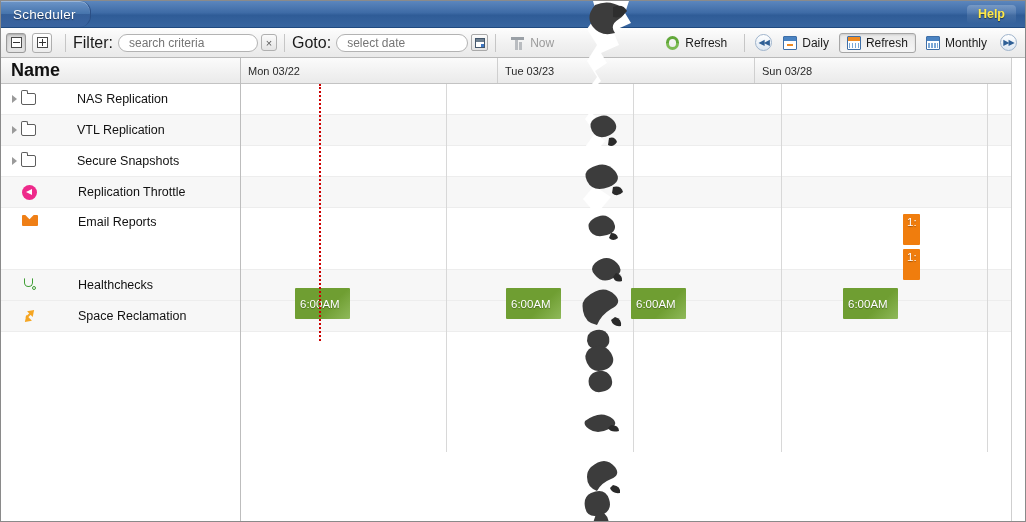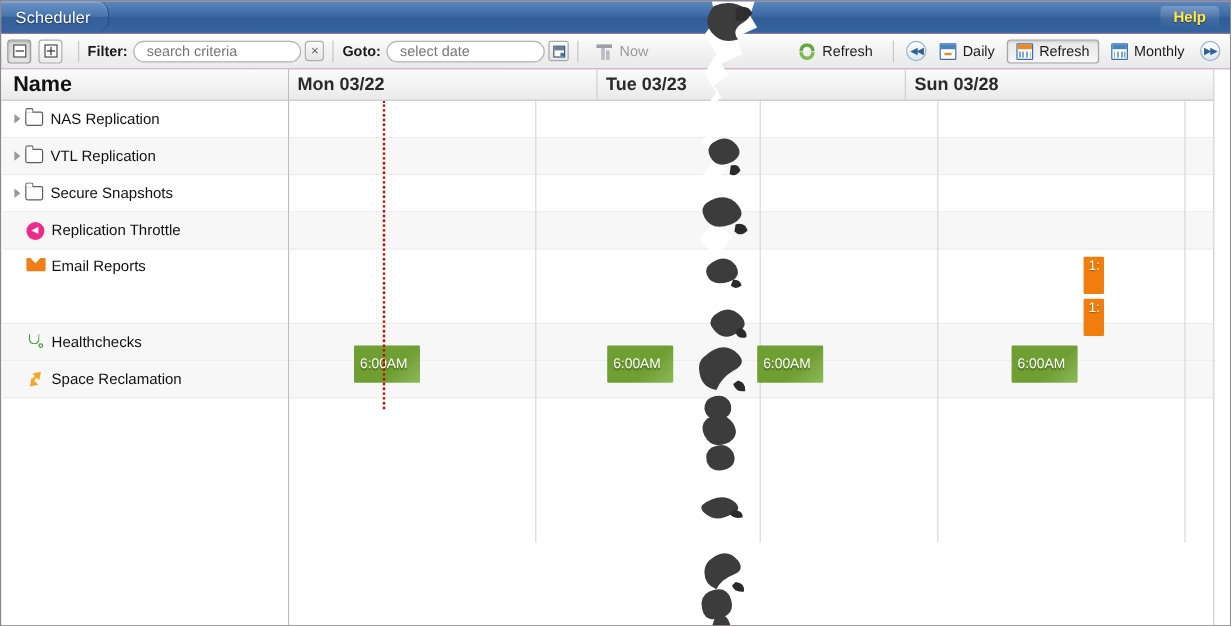--- a/index.html
+++ b/index.html
@@ -52,21 +52,21 @@
     background:linear-gradient(to bottom,#ffffff,#ececec);
     display:flex;align-items:center;justify-content:center;
     margin-right:6px;cursor:pointer;
   }
   .tbtn.pressed{background:linear-gradient(to bottom,#d6d6d6,#e6e6e6);
     box-shadow:inset 0 1px 2px rgba(0,0,0,.22);border-color:#9a9a9a;}
   .box-ico{width:11px;height:11px;border:1px solid #4a4a4a;position:relative;box-sizing:border-box;background:#fff;}
   .box-ico:before{content:"";position:absolute;left:1px;right:1px;top:4px;height:1px;background:#333;}
   .box-ico.plus:after{content:"";position:absolute;top:1px;bottom:1px;left:4px;width:1px;background:#333;}
   .vsep{width:1px;height:18px;background:#c6c6c6;margin:0 7px;}
-  .lbl{font-size:12px;color:#1a1a1a;font-weight:bold;margin-right:5px;white-space:nowrap;}
+  .lbl{font-size:16px;color:#1a1a1a;font-weight:normal;margin-right:5px;white-space:nowrap;}
   .field{
     position:relative;height:18px;box-sizing:border-box;
     border:1px solid #b3b3b3;border-radius:9px;background:#fff;
     display:flex;align-items:center;padding:0 8px;
   }
   .field input{
     border:0;outline:0;background:transparent;width:100%;
     font-family:"Liberation Sans",sans-serif;font-size:12px;color:#8c8c8c;
   }
   .field.filter{width:140px;}
@@ -137,38 +137,38 @@
     height:26px;box-sizing:border-box;
     background:linear-gradient(to bottom,#fbfbfb,#eaeaea);
     border-bottom:1px solid #c3c3c3;
     display:flex;align-items:center;padding-left:10px;
   }
   .colhead .h{font-size:18px;font-weight:bold;color:#111;}
   .colhead.right-head{padding-left:0;}
   .daycell{
     flex:1 1 0;box-sizing:border-box;border-right:1px solid #cfcfcf;
     height:100%;display:flex;align-items:center;padding-left:7px;
-    font-size:15px;color:#2a2a2a;font-weight:bold;
+    font-size:11px;color:#2a2a2a;
   }
   .tree{position:relative;}
   .trow{
     height:31px;box-sizing:border-box;display:flex;align-items:center;
     border-bottom:1px solid #ededed;padding-left:6px;cursor:pointer;
   }
   .trow.alt{background:#f7f7f7;}
   .trow.tall{height:62px;}
   .tw{width:14px;display:flex;align-items:center;justify-content:center;}
   .tri{width:0;height:0;border-left:5px solid #9a9a9a;border-top:4px solid transparent;border-bottom:4px solid transparent;}
   .folder{
     width:15px;height:12px;position:relative;margin-right:6px;flex:0 0 auto;
     border:1px solid #5d5d5d;border-radius:0 2px 2px 2px;box-sizing:border-box;background:#fff;
   }
   .folder:before{content:"";position:absolute;left:-1px;top:-4px;width:7px;height:4px;
     border:1px solid #5d5d5d;border-bottom:0;border-radius:2px 2px 0 0;box-sizing:border-box;background:#fff;}
-  .rname{font-size:12.5px;color:#111;white-space:nowrap;}
+  .rname{font-size:12.5px;color:#111;white-space:nowrap;margin-left:35px;}
   .ico-wrap{width:17px;margin-right:5px;display:flex;align-items:center;justify-content:center;flex:0 0 auto;}
 
   .ico-throttle{width:15px;height:15px;border-radius:50%;background:#ee2a8b;position:relative;}
   .ico-throttle:after{content:"";position:absolute;left:4px;top:4px;
     width:0;height:0;border-right:6px solid #fff;border-top:3.5px solid transparent;border-bottom:3.5px solid transparent;}
 
   .ico-mail{width:16px;height:11px;background:#ef7f16;position:relative;overflow:hidden;border-radius:1px;}
   .ico-mail:after{content:"";position:absolute;left:-1px;top:-5px;width:18px;height:13px;
     background:#fff;transform:rotate(0);clip-path:polygon(0 0,50% 72%,100% 0,100% 0,0 0);}
 

